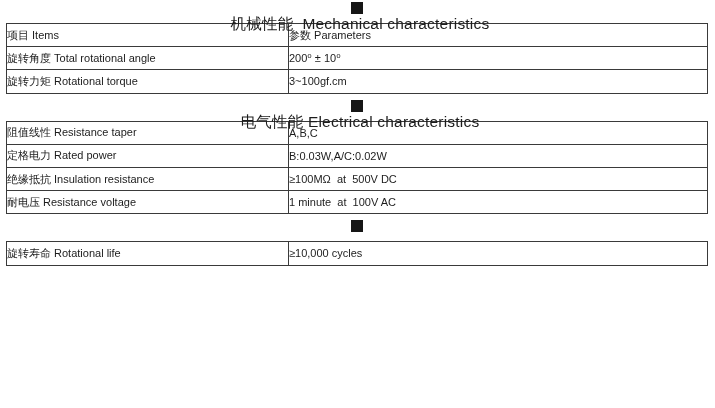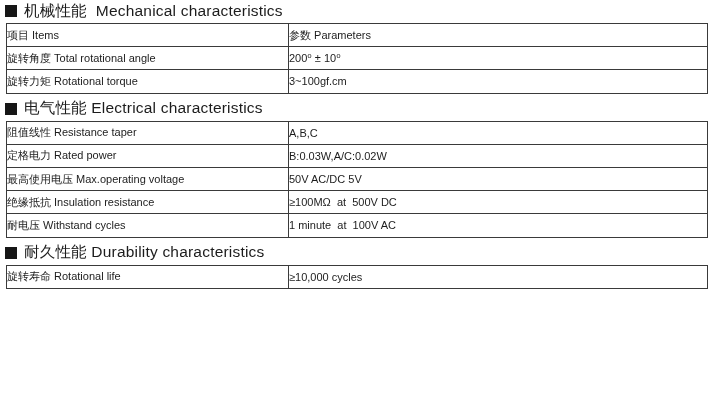--- a/index.html
+++ b/index.html
@@ -18,20 +18,21 @@
     padding: 2px 0 0 0;
   }
   .section-title {
     display: flex;
     align-items: center;
     margin: 0 0 3px 5px;
     height: 18px;
     font-size: 15.5px;
     letter-spacing: 0.2px;
     white-space: pre;
+    flex-direction: column;
   }
   .marker {
     display: inline-block;
     width: 12px;
     height: 12px;
     background: #161616;
     margin-right: 7px;
     flex: 0 0 auto;
   }
   table.spec {
@@ -94,38 +95,34 @@
       <tbody>
         <tr>
           <td class="item">阻值线性 Resistance taper</td>
           <td class="value">A,B,C</td>
         </tr>
         <tr>
           <td class="item">定格电力 Rated power</td>
           <td class="value">B:0.03W,A/C:0.02W</td>
         </tr>
         <tr>
-          <td class="item">最高使用电压 Max.operating voltage</td>
-          <td class="value">50V AC/DC 5V</td>
-        </tr>
-        <tr>
           <td class="item">绝缘抵抗 Insulation resistance</td>
           <td class="value">≥100MΩ  at  500V DC</td>
         </tr>
         <tr>
-          <td class="item">耐电压 Withstand cycles</td>
+          <td class="item">耐电压 Resistance voltage</td>
           <td class="value">1 minute  at  100V AC</td>
         </tr>
       </tbody>
     </table>
   </div>
 
   <div class="section">
     <div class="section-title">
-      <span class="marker"></span><span>耐久性能 Durability characteristics</span>
+      <span class="marker"></span>
     </div>
     <table class="spec">
       <tbody>
         <tr>
           <td class="item">旋转寿命 Rotational life</td>
           <td class="value">≥10,000 cycles</td>
         </tr>
       </tbody>
     </table>
   </div>

